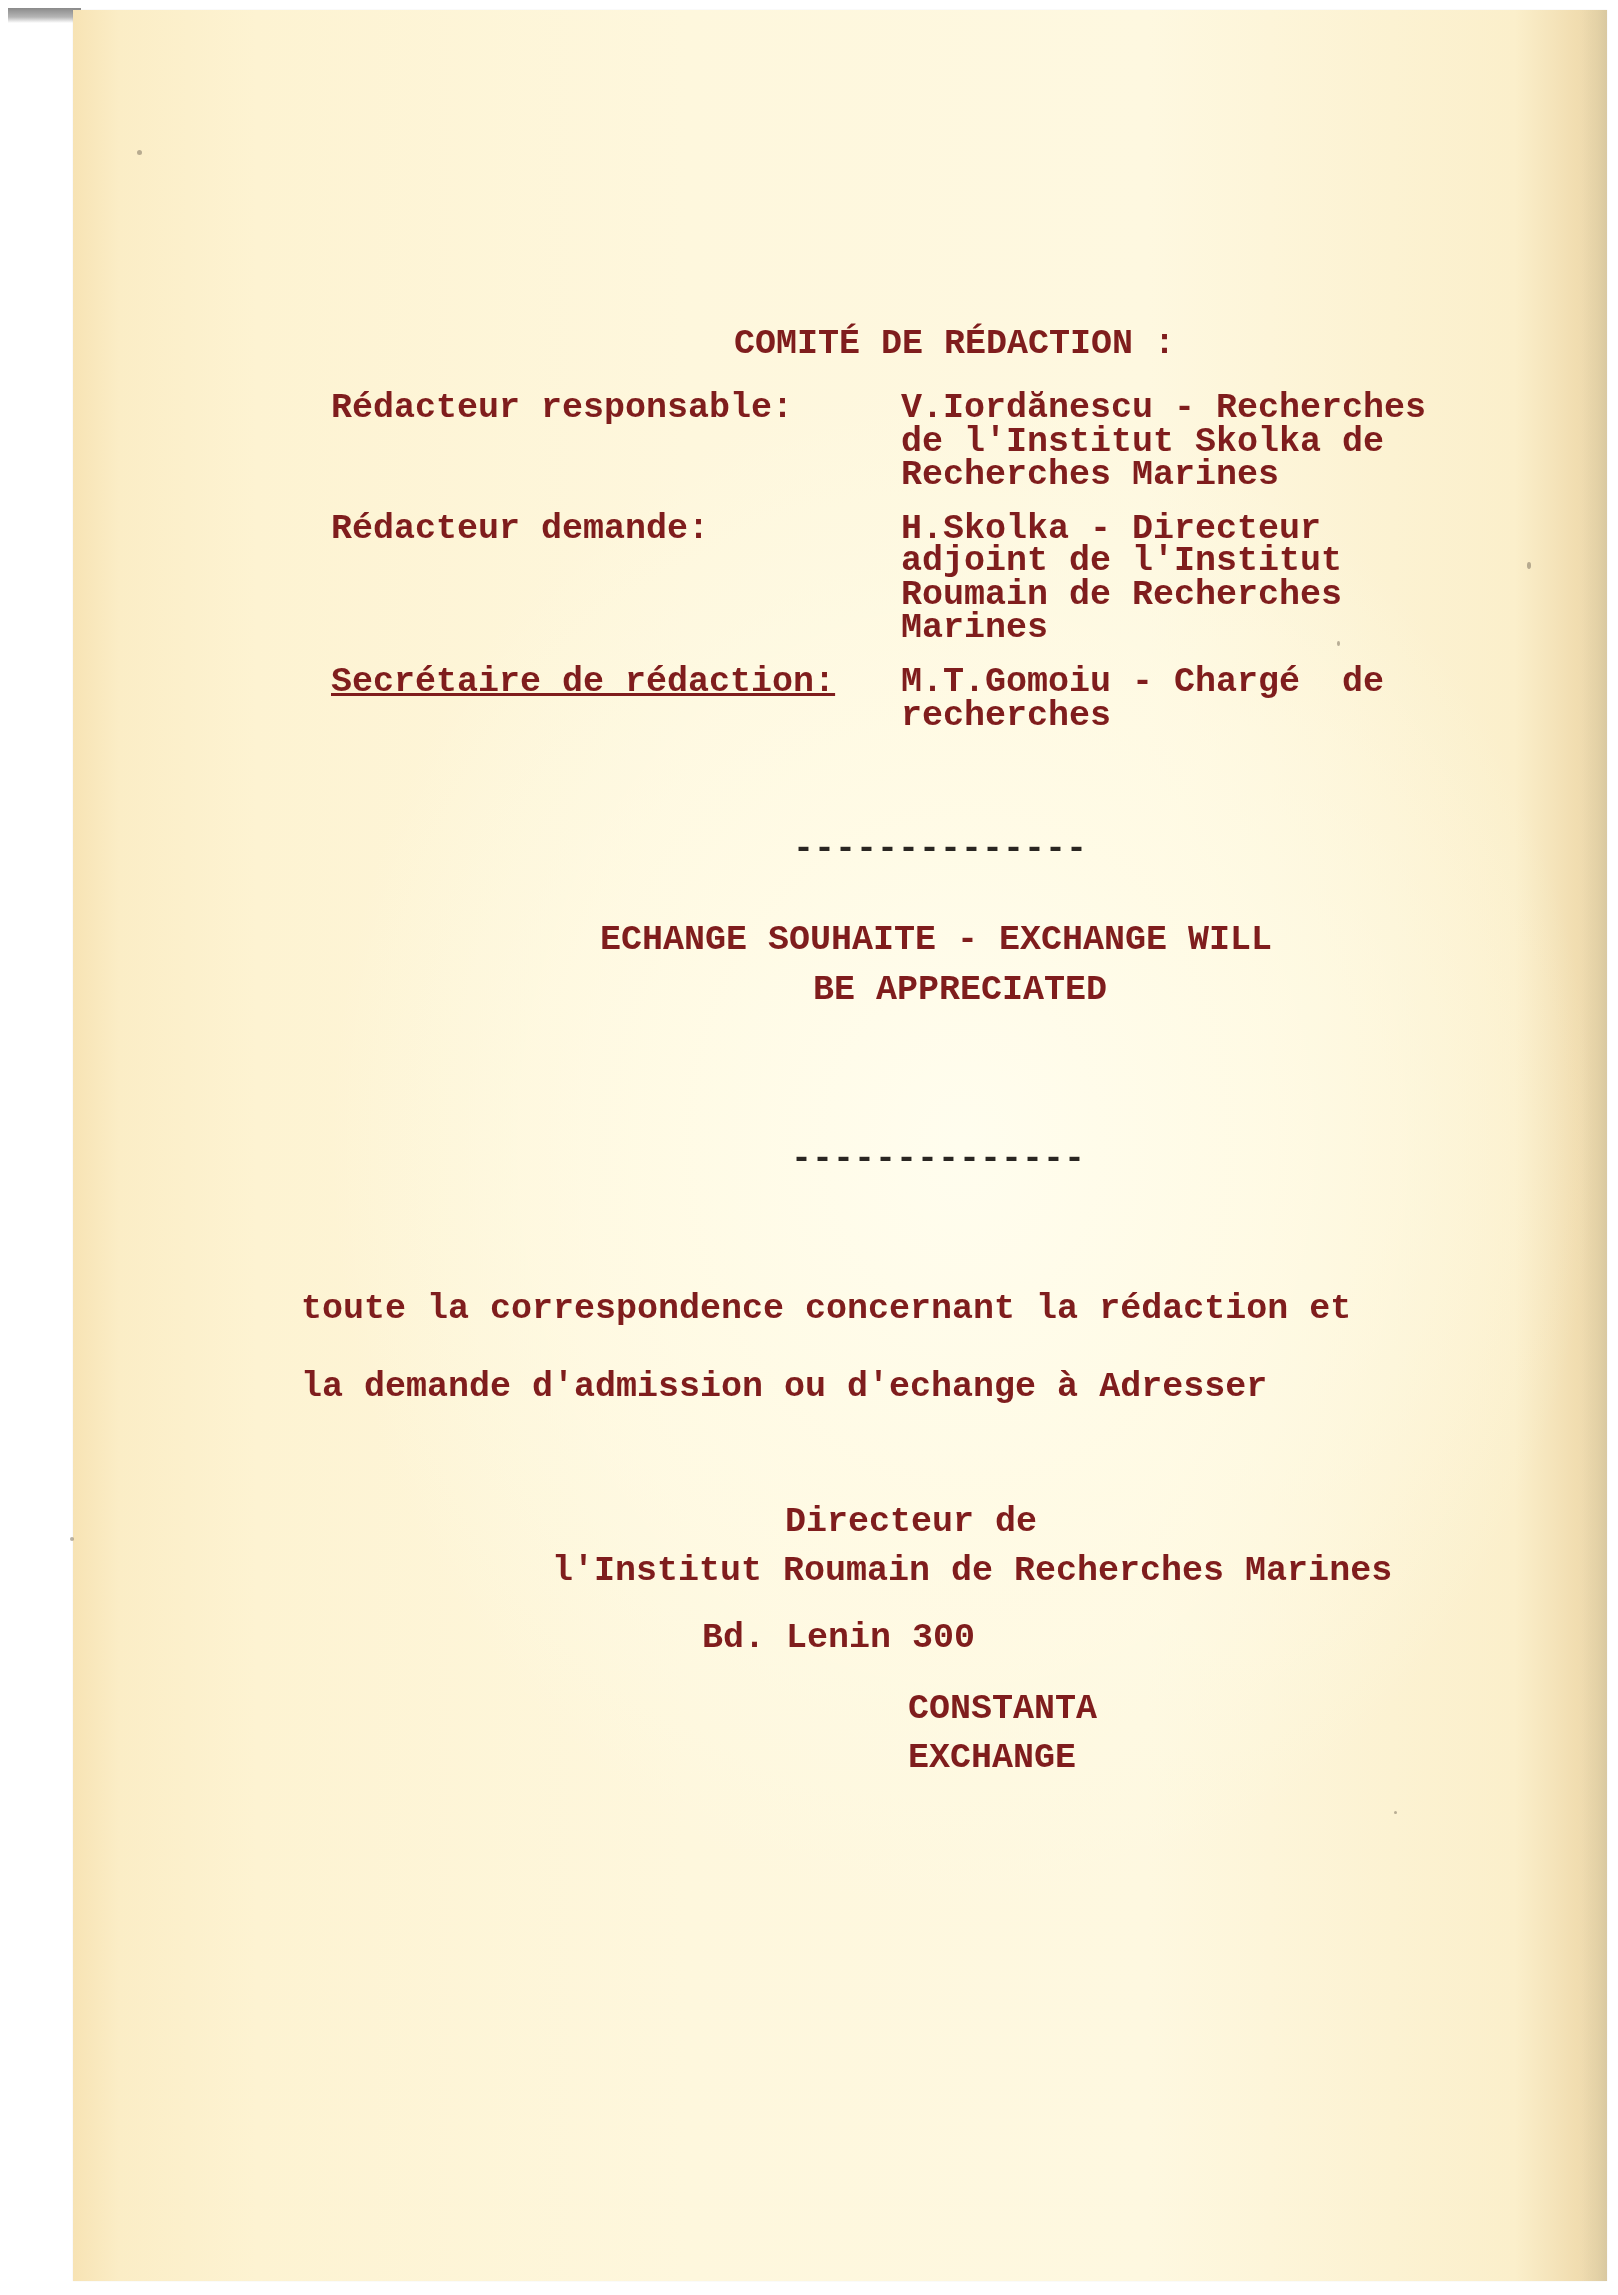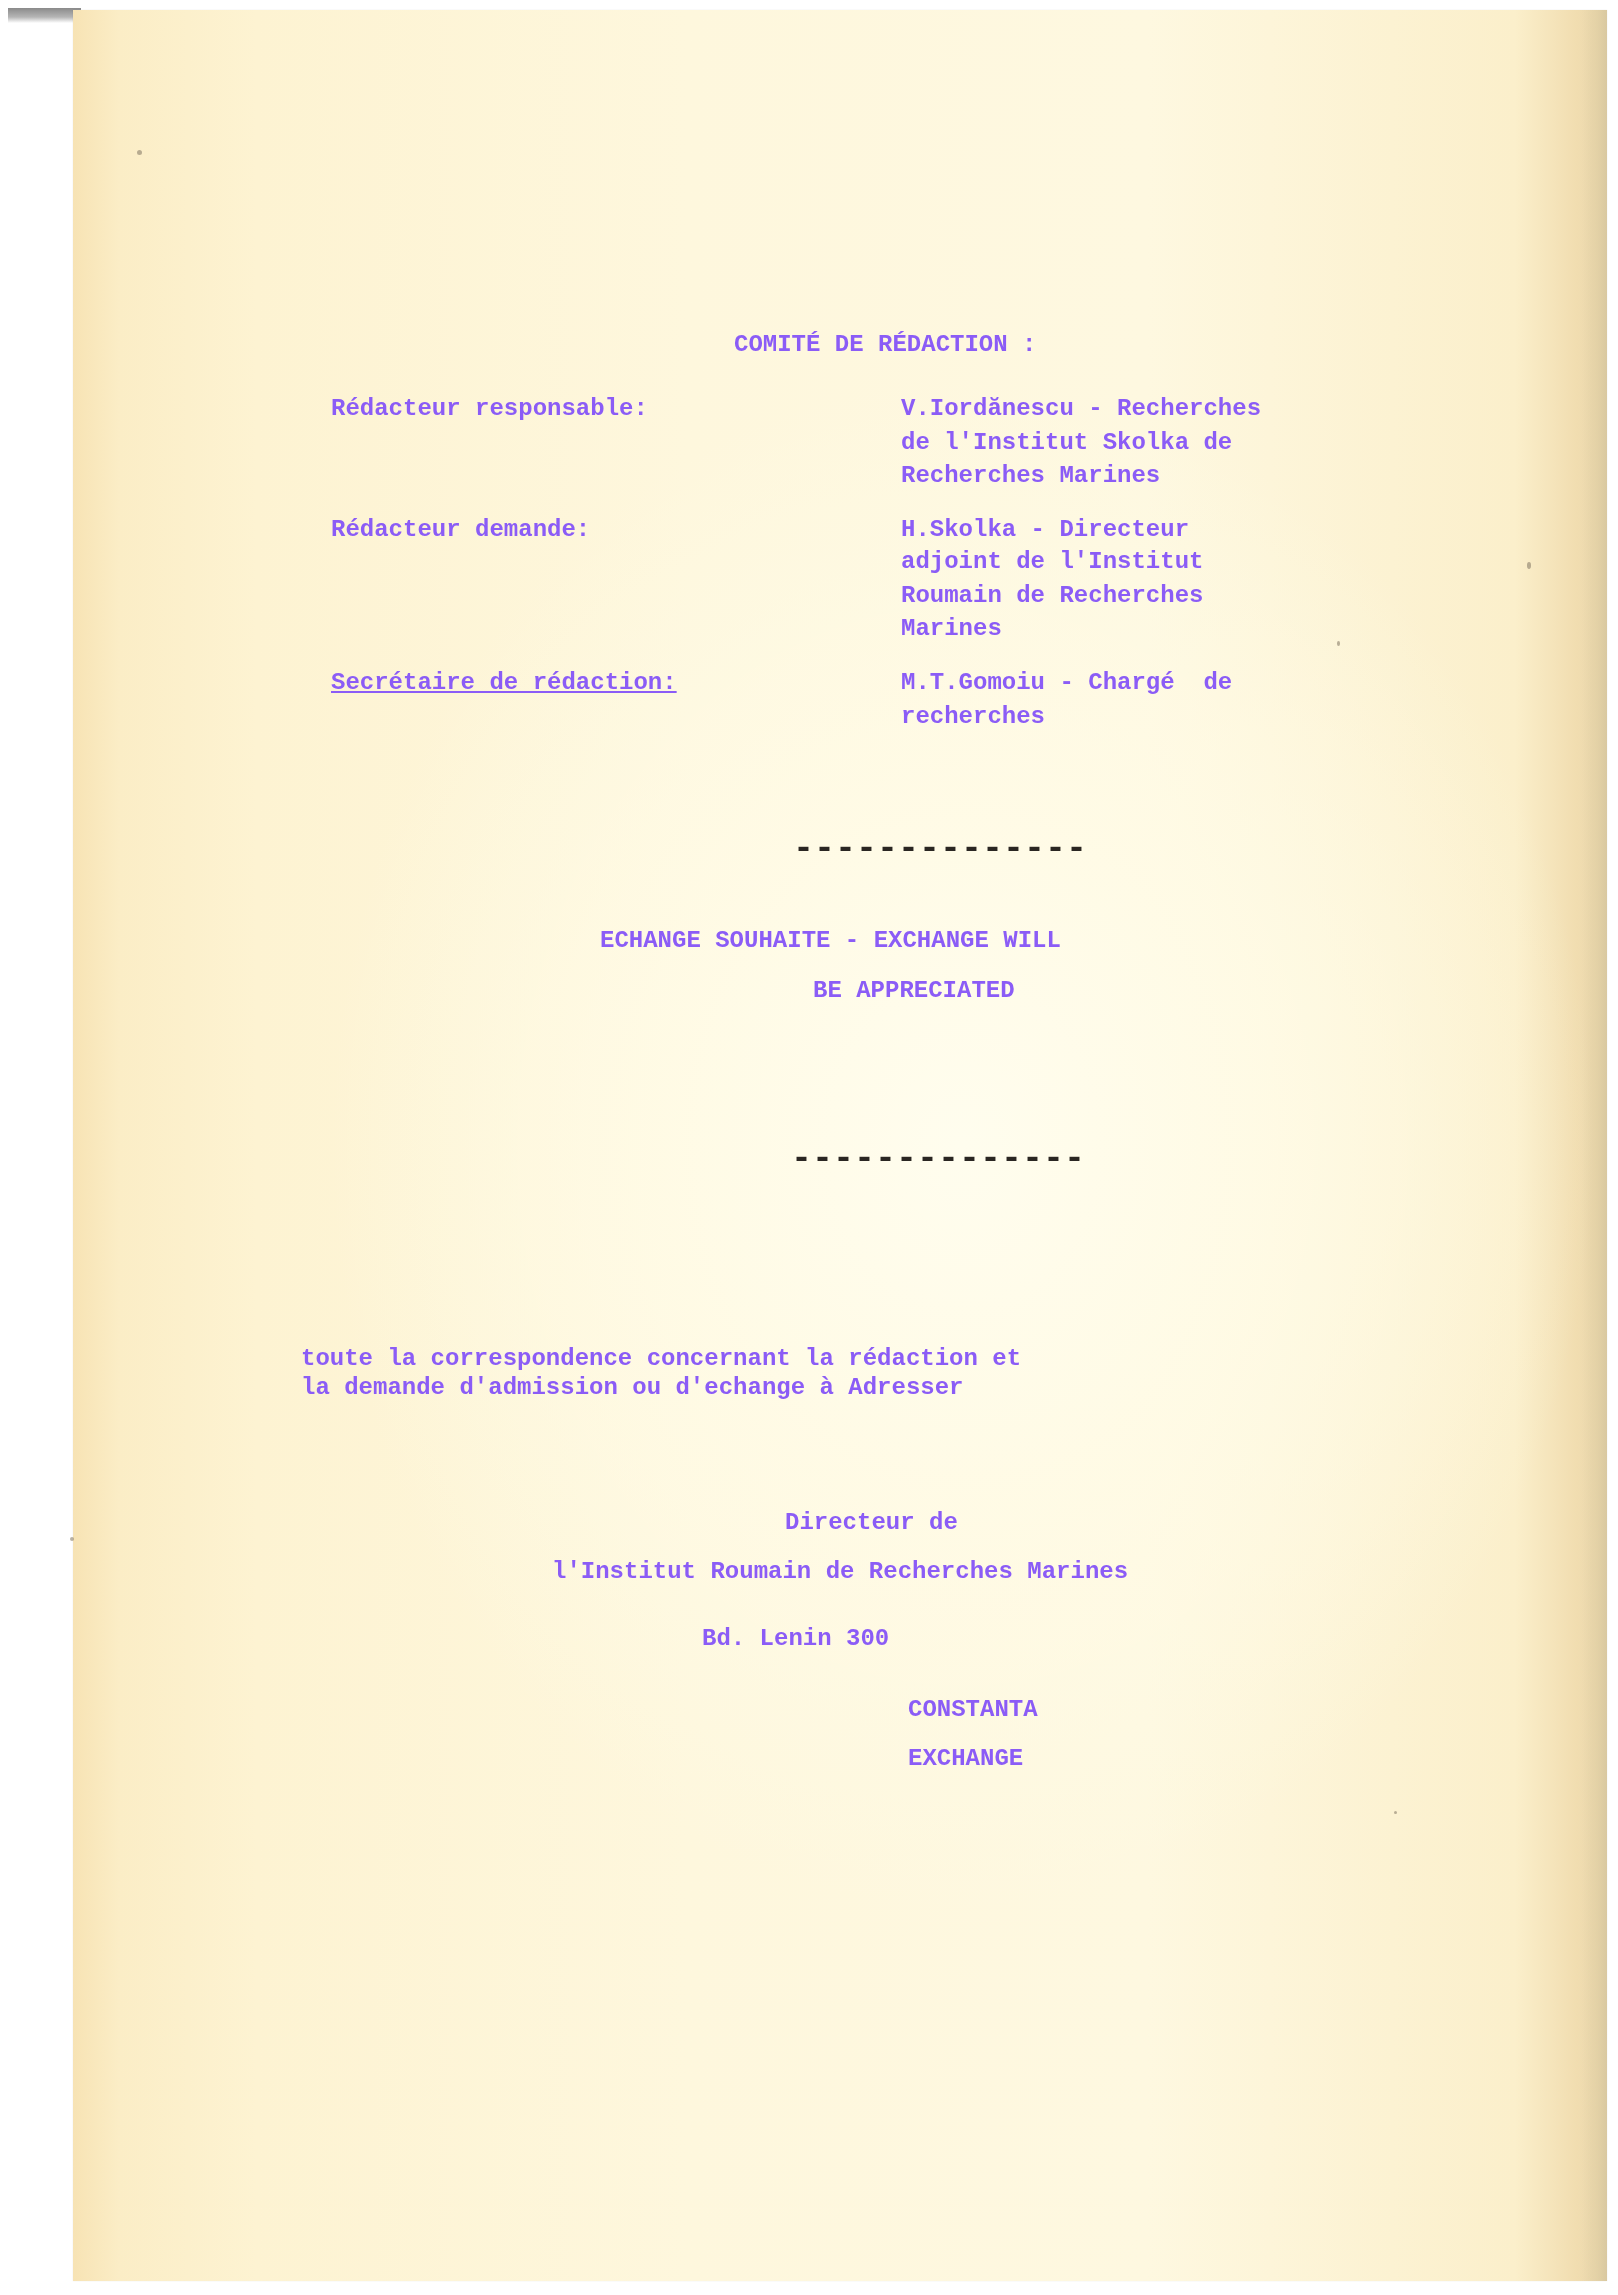--- a/index.html
+++ b/index.html
@@ -43,23 +43,23 @@
     .speck {
       position: absolute;
       background: #8b7f6a;
       border-radius: 50%;
       opacity: 0.6;
     }
     .t {
       position: absolute;
       font-family: "Liberation Mono", "DejaVu Sans Mono", monospace;
       font-weight: bold;
-      font-size: 24px;
+      font-size: 35px;
       line-height: 35px;
-      color: #8b5cf6;
+      color: #7f1d1d;
       white-space: pre;
       letter-spacing: 0px;
       text-align: right;
     }
     .dashes {
       position: absolute;
       font-family: "Liberation Mono", "DejaVu Sans Mono", monospace;
       font-weight: bold;
       font-size: 35px;
       line-height: 16.6px;
@@ -100,21 +100,21 @@
 <div class="t" style="left:901px;top:665px;">M.T.Gomoiu - Chargé  de</div>
 <div class="t" style="left:901px;top:699px;">recherches</div>
 
 <div class="dashes" style="left:793px;top:841px;">--------------</div>
 
 <div class="t" style="left:600px;top:923px;">ECHANGE SOUHAITE - EXCHANGE WILL</div>
 <div class="t" style="left:813px;top:973px;">BE APPRECIATED</div>
 
 <div class="dashes" style="left:791px;top:1151px;">--------------</div>
 
-<div class="t" style="left:301px;top:1341px;">toute la correspondence concernant la rédaction et</div>
+<div class="t" style="left:301px;top:1292px;">toute la correspondence concernant la rédaction et</div>
 <div class="t" style="left:301px;top:1370px;">la demande d'admission ou d'echange à Adresser</div>
 
 <div class="t" style="left:785px;top:1505px;">Directeur de</div>
 <div class="t" style="left:533px;top:1554px;margin-left:19px;">l'Institut Roumain de Recherches Marines</div>
 <div class="t" style="left:702px;top:1621px;">Bd. Lenin 300</div>
 <div class="t" style="left:908px;top:1692px;">CONSTANTA</div>
 <div class="t" style="left:908px;top:1741px;">EXCHANGE</div>
 
 
 </body></html>

